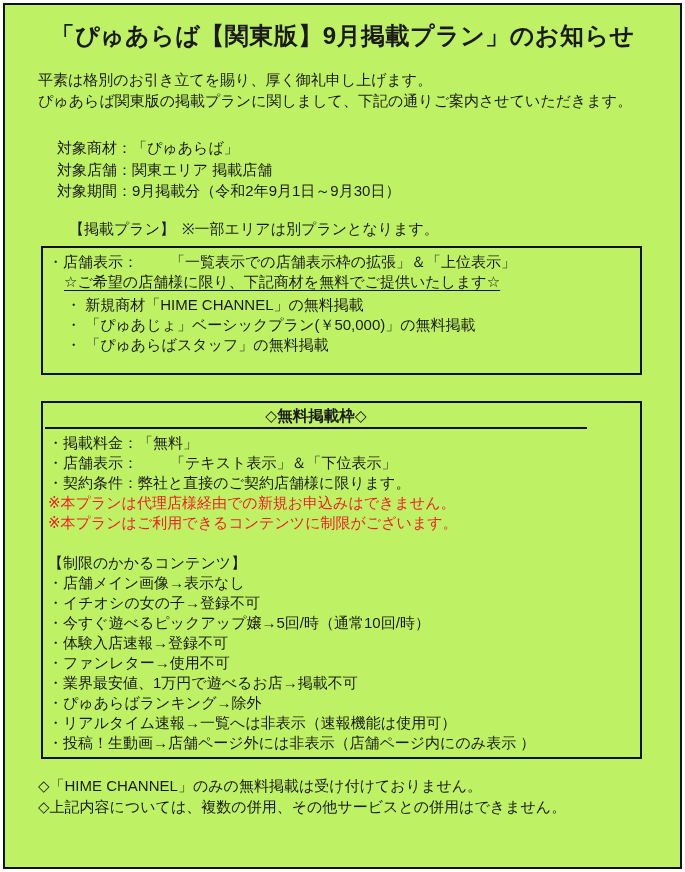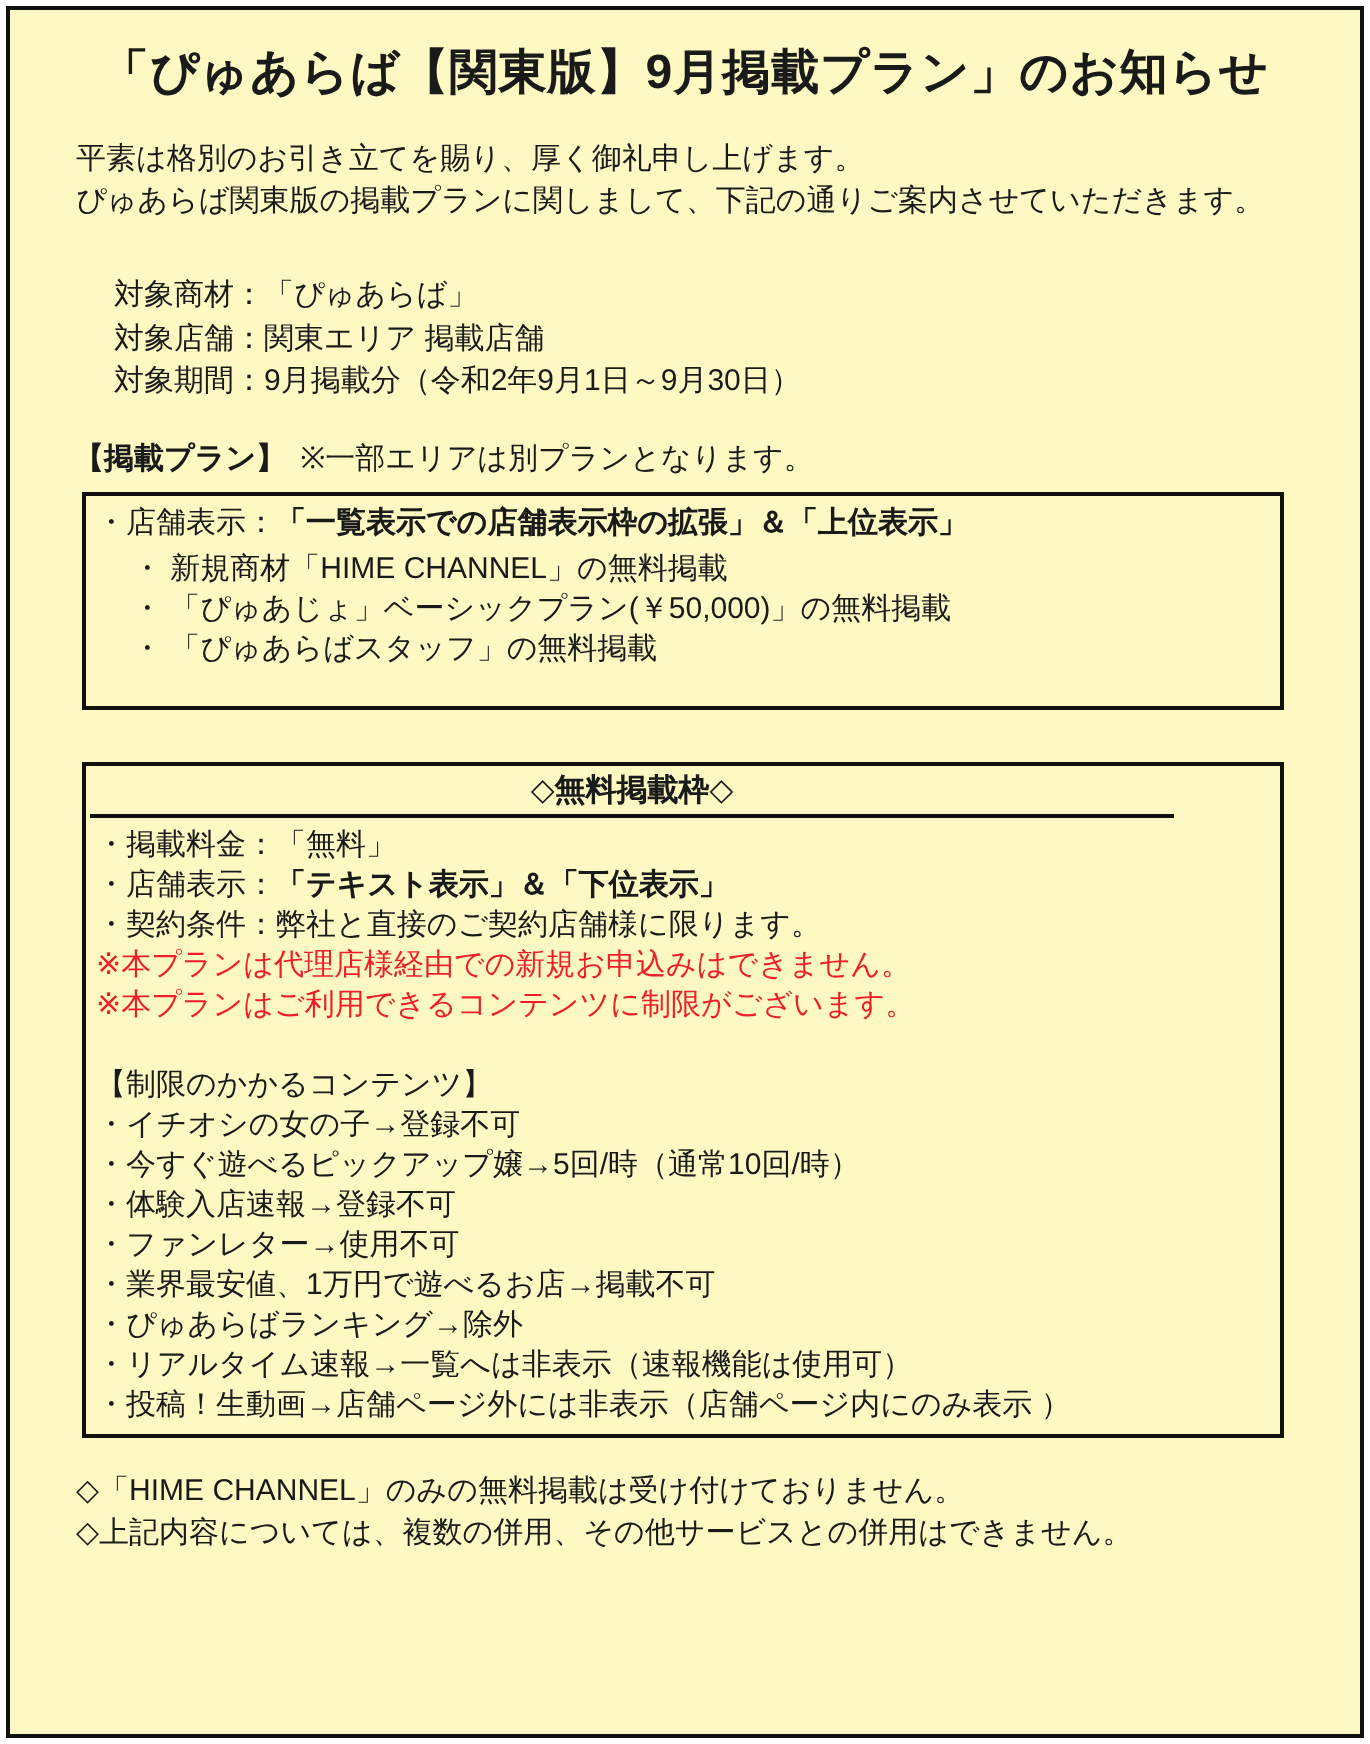--- a/index.html
+++ b/index.html
@@ -13,21 +13,21 @@
     overflow: hidden;
     font-family: "Liberation Sans", "DejaVu Sans", sans-serif;
     color: #1a1a1a;
   }
   .sheet {
     box-sizing: border-box;
     width: 679px;
     height: 866px;
     margin: 3px;
     border: 2px solid #111111;
-    background: #fef9c3;
+    background: #bef264;
     padding-top: 12px;
     font-size: 15px;
   }
   .title {
     font-size: 24px;
     font-weight: bold;
     text-align: center;
     margin-top: 3px;
     letter-spacing: 0.5px;
   }
@@ -35,21 +35,21 @@
     margin: 17px 0 0 33px;
     line-height: 21px;
   }
   .meta {
     margin: 26px 0 0 52px;
     line-height: 21.5px;
   }
   .plan-heading {
     margin: 16px 0 7px 32px;
   }
-  .bold { font-weight: bold; }
+  .bold { font-weight: normal; margin-left: 32px; }
   .ph-note { margin-left: 7px; font-family: Liberation Mono, monospace; }
   .box {
     box-sizing: border-box;
     margin-left: 36px;
     width: 601px;
     border: 2px solid #111111;
     padding: 4px 6px 18px 5px;
   }
   .box2 {
     margin-top: 26px;
@@ -101,39 +101,41 @@
   </div>
 
   <div class="plan-heading">
     <span class="bold">【掲載プラン】</span><span class="ph-note">※一部エリアは別プランとなります。</span>
   </div>
 
   <div class="box box1">
     <div class="line">
       <span>・店舗表示：</span><span class="bold">「一覧表示での店舗表示枠の拡張」＆「上位表示」</span>
     </div>
+    <div class="line offer">☆ご希望の店舗様に限り、下記商材を無料でご提供いたします☆</div>
     <div class="sublist">
       <div class="line">・ 新規商材「HIME CHANNEL」の無料掲載</div>
       <div class="line">・ 「ぴゅあじょ」ベーシックプラン(￥50,000)」の無料掲載</div>
       <div class="line">・ 「ぴゅあらばスタッフ」の無料掲載</div>
     </div>
   </div>
 
   <div class="box box2">
     <div class="box-header">◇無料掲載枠◇</div>
     <div class="line">・掲載料金：「無料」</div>
     <div class="line">
       <span>・店舗表示：</span><span class="bold">「テキスト表示」＆「下位表示」</span>
     </div>
     <div class="line">・契約条件：弊社と直接のご契約店舗様に限ります。</div>
     <div class="line red indent">※本プランは代理店様経由での新規お申込みはできません。</div>
     <div class="line red indent">※本プランはご利用できるコンテンツに制限がございます。</div>
     <div class="spacer"></div>
     <div class="line">【制限のかかるコンテンツ】</div>
     <div>
+      <div class="line">・店舗メイン画像→表示なし</div>
       <div class="line">・イチオシの女の子→登録不可</div>
       <div class="line">・今すぐ遊べるピックアップ嬢→5回/時（通常10回/時）</div>
       <div class="line">・体験入店速報→登録不可</div>
       <div class="line">・ファンレター→使用不可</div>
       <div class="line">・業界最安値、1万円で遊べるお店→掲載不可</div>
       <div class="line">・ぴゅあらばランキング→除外</div>
       <div class="line">・リアルタイム速報→一覧へは非表示（速報機能は使用可）</div>
       <div class="line">・投稿！生動画→店舗ページ外には非表示（店舗ページ内にのみ表示 ）</div>
     </div>
   </div>

